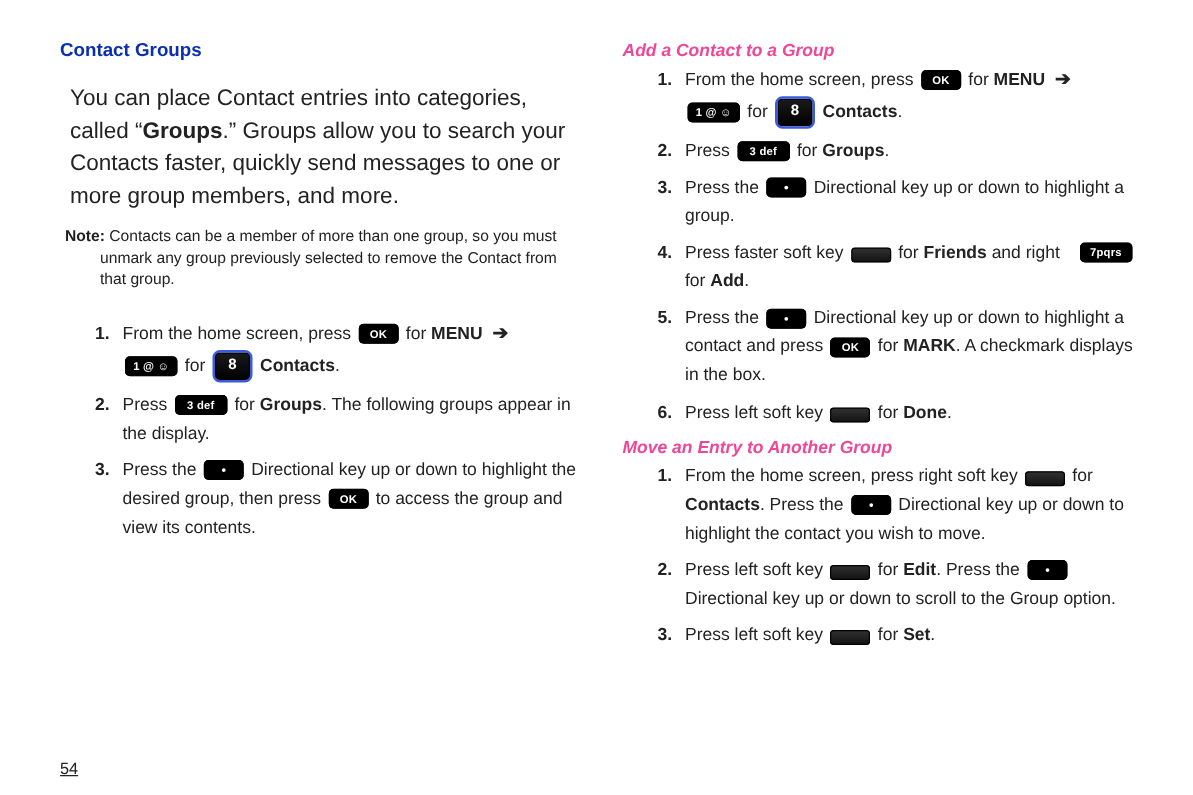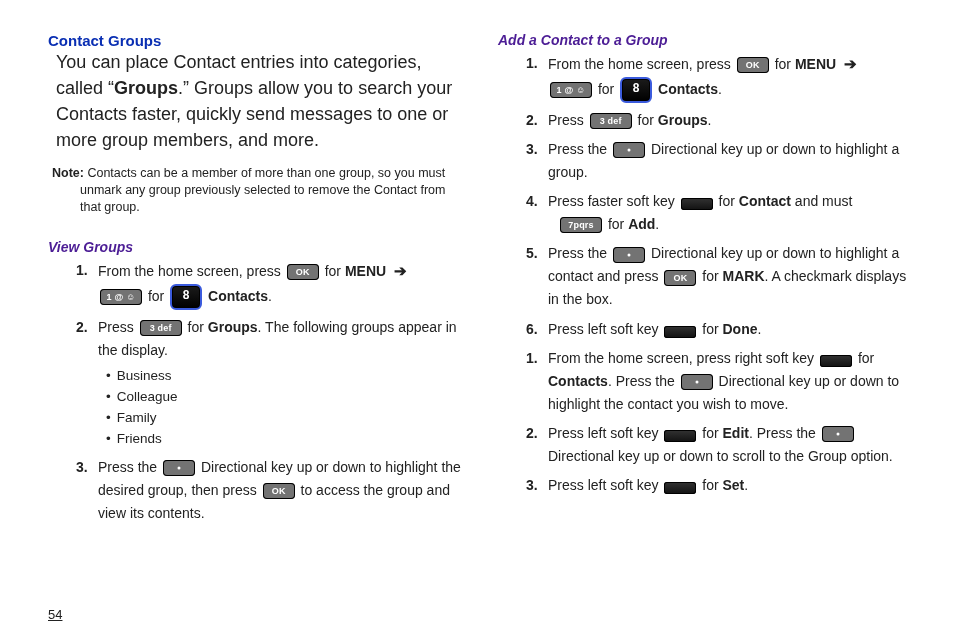--- a/index.html
+++ b/index.html
@@ -21,24 +21,24 @@
   .col {
     width: 50%;
     box-sizing: border-box;
   }
   .col-left { padding-right: 18px; }
   .col-right { padding-left: 18px; }
   .h1 {
     color: #0a2fb3;
     font-weight: 700;
     font-size: 15px;
-    margin: 2px 0 0 0;
+    margin: 2px 0 16px 0;
   }
   .h2 {
-    color: #4c1d95;
+    color: #ec4899;
     font-style: italic;
     font-weight: 700;
     font-size: 14px;
     margin: 8px 0 4px 0;
   }
   p.body {
     font-size: 18px;
     line-height: 1.45;
     margin: 0 0 12px 8px;
   }
@@ -78,21 +78,21 @@
     font-size: 13.5px;
     line-height: 1.55;
   }
   ul.bul li::before {
     content: "\2022";
     margin-right: 6px;
   }
   .icon {
     display: inline-block;
     vertical-align: middle;
-    background: #737373;
+    background: #000000;
     color: #fff;
     border-radius: 4px;
     font-size: 9px;
     font-weight: 700;
     text-align: center;
     line-height: 16px;
     height: 16px;
     min-width: 26px;
     padding: 0 3px;
     margin: 0 2px;
@@ -157,45 +157,38 @@
     <div class="h1">Contact Groups</div>
 
     <p class="body">
       <span>You can place Contact entries into categories, called “</span><strong>Groups</strong><span>.” Groups allow you to search your Contacts faster, quickly send messages to one or more group members, and more.</span>
     </p>
 
     <div class="note">
       <strong>Note:</strong><span> Contacts can be a member of more than one group, so you must unmark any group previously selected to remove the Contact from that group.</span>
     </div>
 
-    <div class="h2">View Groups</div>
 
     <ol class="steps">
       <li>
         <span>From the home screen, press </span>
         <span class="icon">OK</span>
         <span> for </span>
         <strong>MENU</strong>
         <span class="arrow">➔</span><br>
         <span class="icon key1">1 @ ☺</span>
         <span> for </span>
         <span class="icon contacts-app">8</span>
         <strong>Contacts</strong><span>.</span>
       </li>
       <li>
         <span>Press </span>
         <span class="icon key3">3 def</span>
         <span> for </span>
         <strong>Groups</strong><span>. The following groups appear in the display.</span>
-        <ul class="bul">
-          <li>Business</li>
-          <li>Colleague</li>
-          <li>Family</li>
-          <li>Friends</li>
-        </ul>
       </li>
       <li>
         <span>Press the </span>
         <span class="icon nav"></span>
         <span> Directional key up or down to highlight the desired group, then press </span>
         <span class="icon">OK</span>
         <span> to access the group and view its contents.</span>
       </li>
     </ol>
   </div>
@@ -223,42 +216,43 @@
       </li>
       <li>
         <span>Press the </span>
         <span class="icon nav"></span>
         <span> Directional key up or down to highlight a group.</span>
       </li>
       <li>
         <span>Press faster soft key </span>
         <span class="icon softkey"></span>
         <span> for </span>
-        <strong>Contact</strong>
-        <span> and must </span>
+        <strong>Friends</strong>
+        <span> and right </span>
         <span class="icon key7">7pqrs</span>
         <span> for </span>
         <strong>Add</strong><span>.</span>
       </li>
       <li>
         <span>Press the </span>
         <span class="icon nav"></span>
         <span> Directional key up or down to highlight a contact and press </span>
         <span class="icon">OK</span>
         <span> for </span>
         <strong>MARK</strong><span>. A checkmark displays in the box.</span>
       </li>
       <li>
         <span>Press left soft key </span>
         <span class="icon softkey"></span>
         <span> for </span>
         <strong>Done</strong><span>.</span>
       </li>
     </ol>
 
+    <div class="h2">Move an Entry to Another Group</div>
 
     <ol class="steps">
       <li>
         <span>From the home screen, press right soft key </span>
         <span class="icon softkey"></span>
         <span> for </span>
         <strong>Contacts</strong><span>. Press the </span>
         <span class="icon nav"></span>
         <span> Directional key up or down to highlight the contact you wish to move.</span>
       </li>

